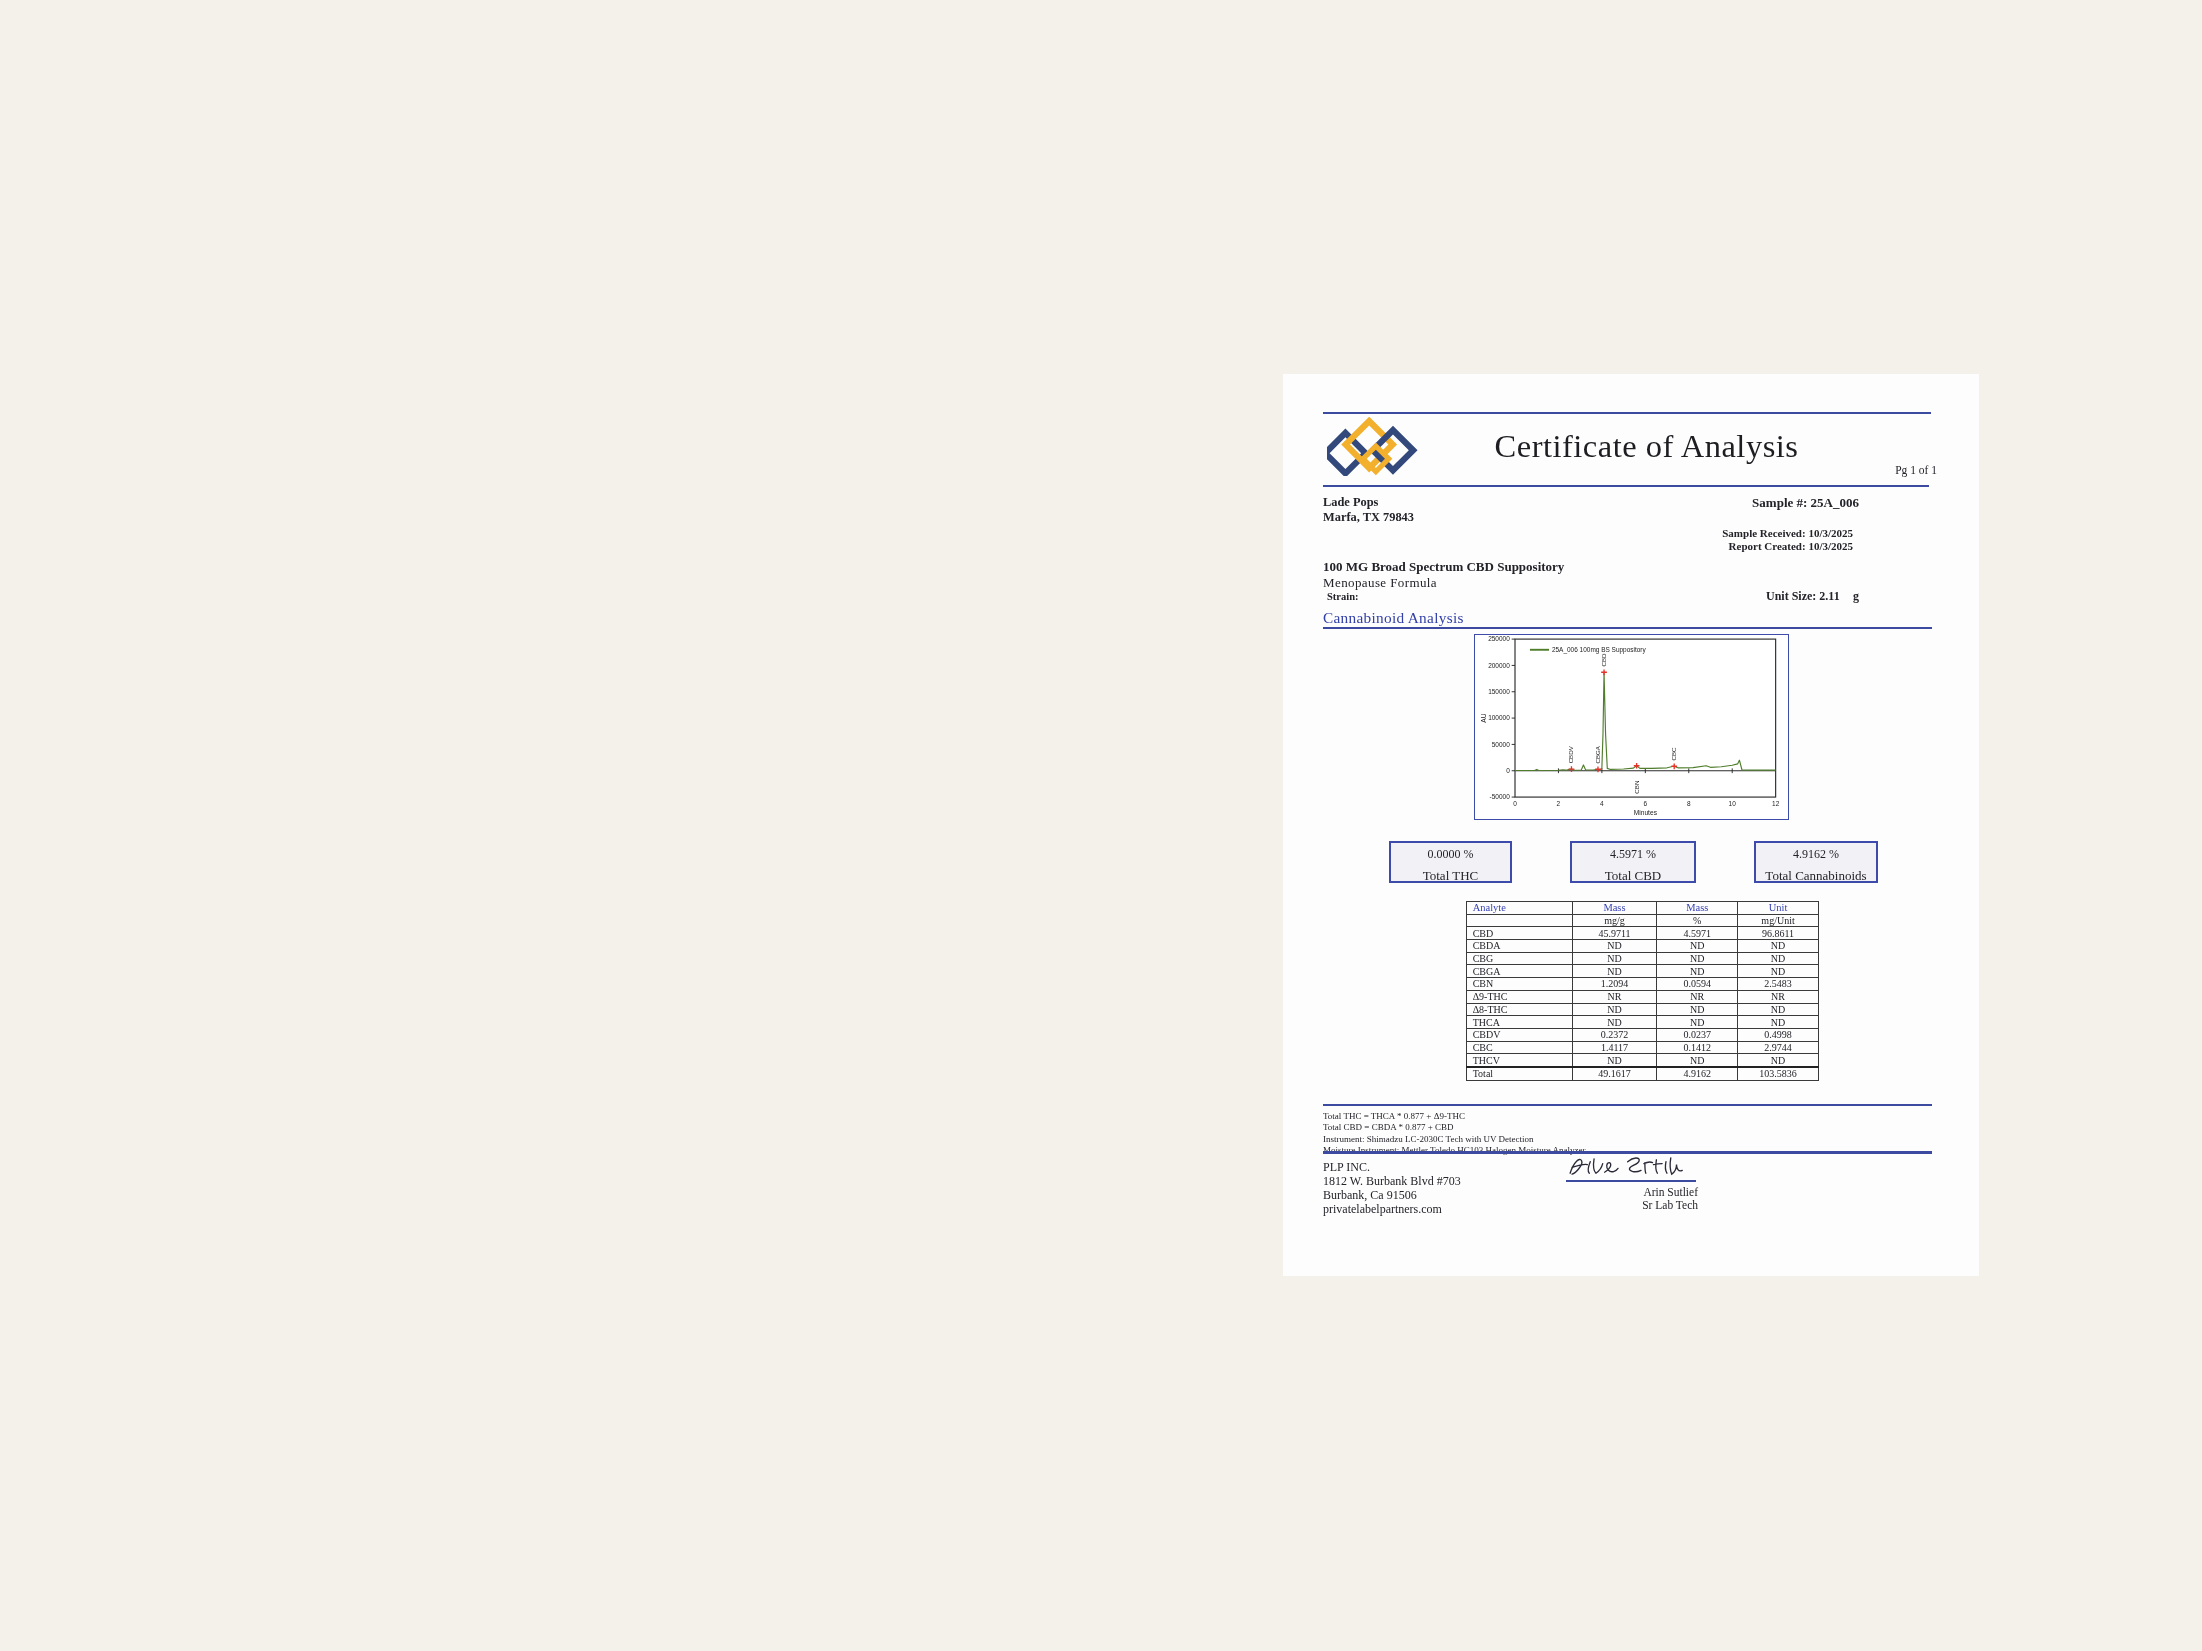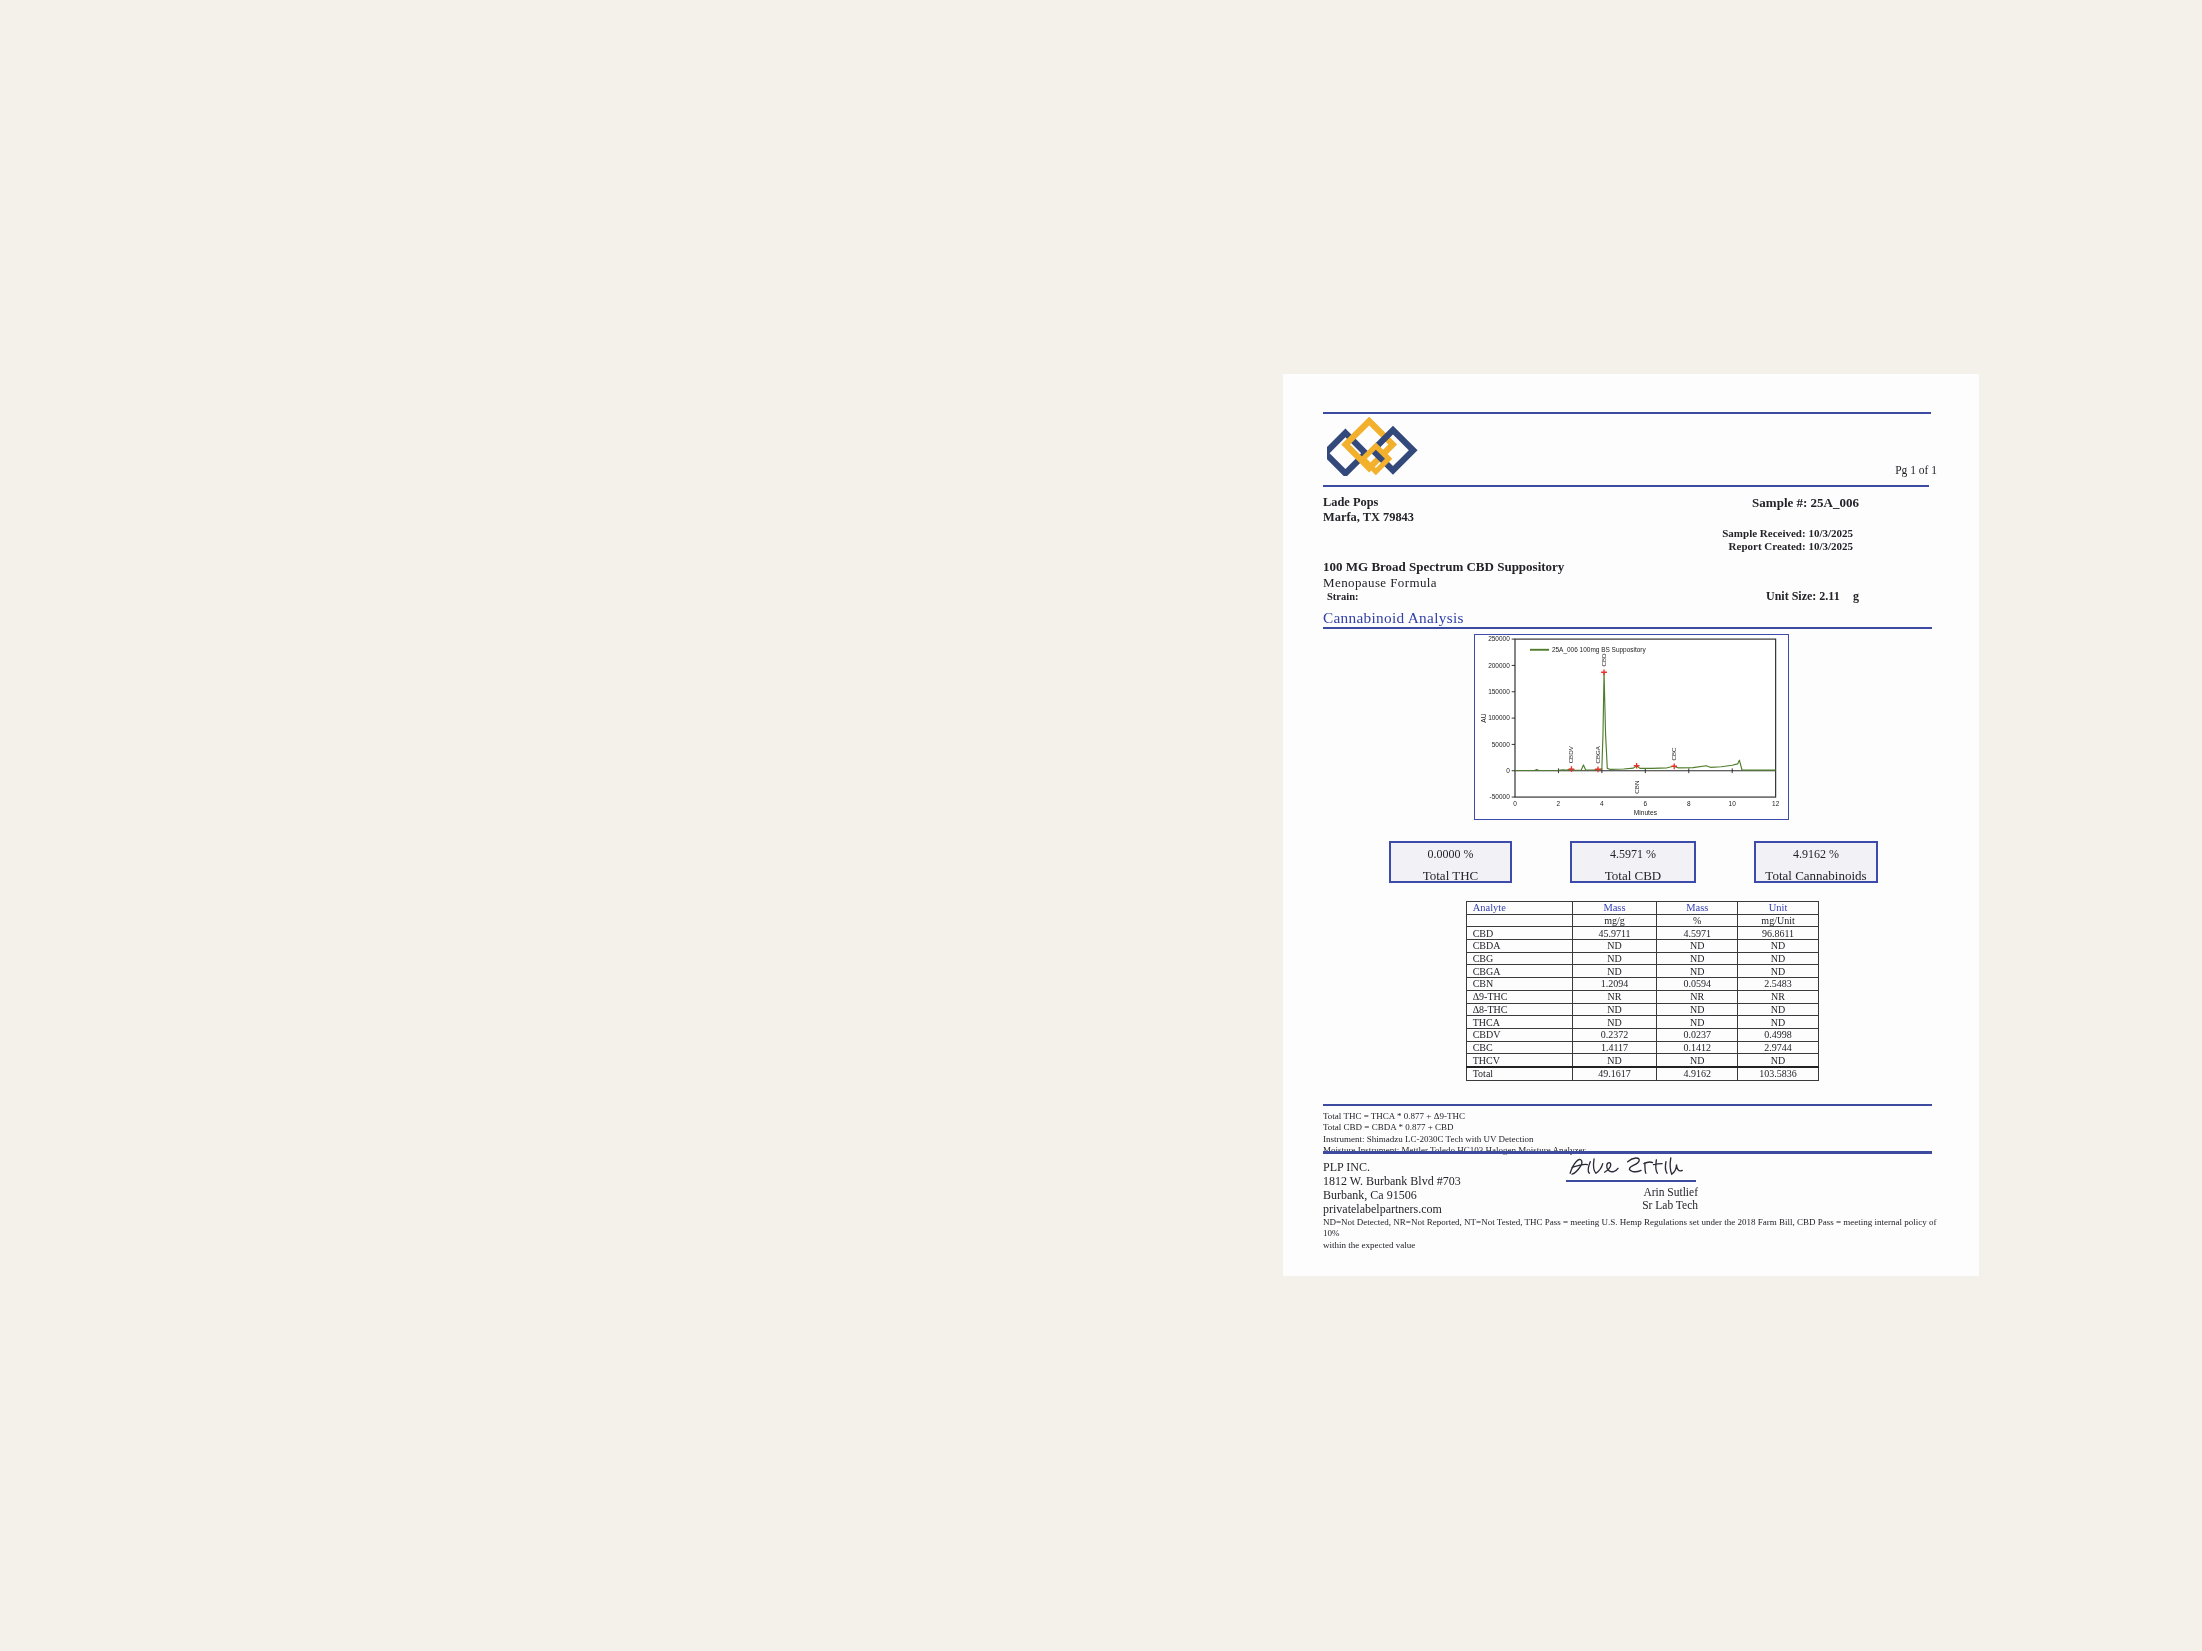--- a/index.html
+++ b/index.html
@@ -76,20 +76,21 @@
     <svg width="92" height="59" viewBox="0 0 96 62">
       <g fill="none">
         <rect x="-15" y="-15" width="30" height="30" transform="translate(19,38) rotate(45)" stroke="#33497c" stroke-width="6.5"></rect>
         <rect x="-17.5" y="-17.5" width="35" height="35" transform="translate(44,29) rotate(45)" stroke="#f2b02c" stroke-width="6.5"></rect>
         <rect x="-15" y="-15" width="30" height="30" transform="translate(69,35) rotate(45)" stroke="#33497c" stroke-width="6.5"></rect>
         <rect x="-9.5" y="-9.5" width="19" height="19" transform="translate(51,44) rotate(45)" stroke="#f2b02c" stroke-width="5.5"></rect>
       </g>
     </svg>
   </div>
 
+  <div class="abs title" style="left:96px;top:55px;width:535px;">Certificate of Analysis</div>
   <div class="abs pg" style="left:463px;top:90px;width:191px;">Pg 1 of 1</div>
 
   <div class="abs rule" style="left:40px;top:111px;width:606px;height:2.4px;"></div>
 
   <div class="abs addr" style="left:40px;top:121px;">
     <div>Lade Pops</div>
     <div>Marfa, TX 79843</div>
   </div>
 
   <div class="abs sampleno" style="left:289px;top:121px;width:287px;">Sample #: 25A_006</div>
@@ -282,19 +283,15 @@
         <path d="M82,8 C88,3 95,3 94,7 C93,11 85,12 84,15 C83,18 90,20 96,17 M100,9 C100,14 100,18 101,20 M99,10 C103,8 106,8 108,9 M112,6 C111,12 111,17 113,20 M109,11 C113,10 116,10 118,10 M122,8 C121,13 121,17 123,20 M127,4 C126,10 126,16 128,21 C131,19 133,15 133,11 C133,15 135,19 139,17"></path>
       </g>
     </svg>
   </div>
   <div class="abs rule" style="left:283px;top:806px;width:130px;height:2.4px;"></div>
   <div class="abs signer" style="left:281px;top:812px;width:134px;">
     <div>Arin Sutlief</div>
     <div>Sr Lab Tech</div>
   </div>
 
-  <div class="abs disclaimer" style="left:40px;top:843px;width:621px;">
-    <div>ND=Not Detected, NR=Not Reported, NT=Not Tested, THC Pass = meeting U.S. Hemp Regulations set under the 2018 Farm Bill, CBD Pass = meeting internal policy of 10%</div>
-    <div>within the expected value</div>
-  </div>
 
 </div>
 
 
 </body></html>

